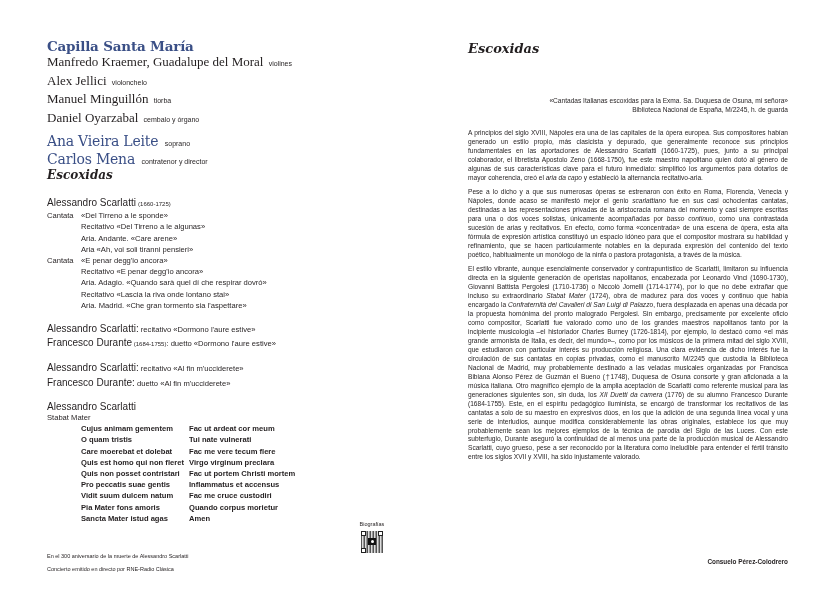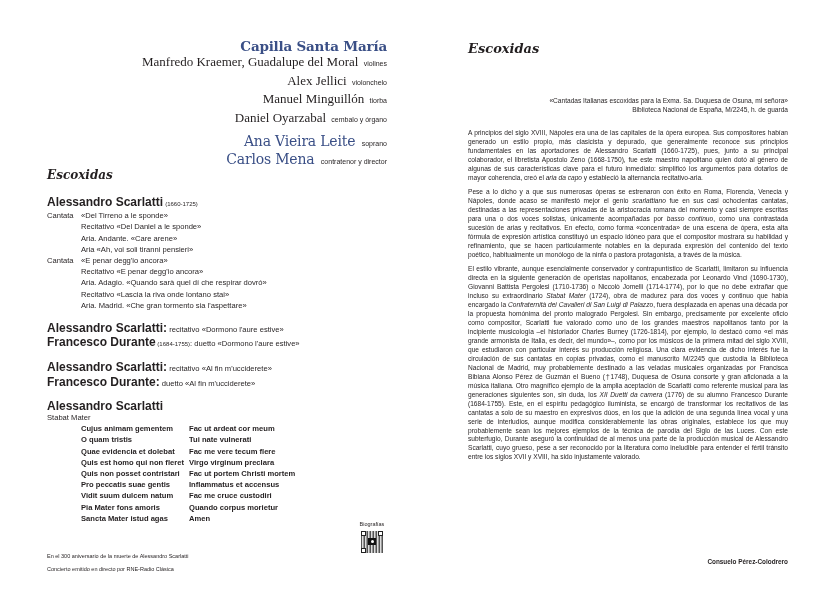--- a/index.html
+++ b/index.html
@@ -4,32 +4,32 @@
 <style>
   * { box-sizing: border-box; margin: 0; padding: 0; }
   html, body { width: 826px; height: 595px; background: #ffffff; overflow: hidden; }
   body { position: relative; font-family: "Liberation Sans", sans-serif; color: #231f20; }
 
   .page { position: absolute; top: 0; height: 595px; }
   .page-left { left: 0; width: 413px; }
   .page-right { left: 413px; width: 413px; }
 
   
-  .credits { position: absolute; left: 47px; top: 38px; width: 340px; text-align: right; }
+  .credits { position: absolute; left: 47px; top: 38px; width: 340px; }
   .ensemble-name { font-family: "DejaVu Serif", serif; font-weight: bold; color: #3a4f86; font-size: 13.5px; line-height: 16px; letter-spacing: -0.2px; }
   .member { font-family: "Liberation Serif", serif; font-size: 13px; line-height: 16.5px; color: #231f20; }
   .role { font-family: "Liberation Sans", sans-serif; font-size: 7px; color: #231f20; margin-left: 2px; }
   .soloists { margin-top: 4px; }
   .soloist-name { font-family: "DejaVu Serif", serif; font-weight: normal; color: #3a4f86; font-size: 14px; line-height: 15.5px; letter-spacing: -0.2px; }
 
   .section-title { font-family: "DejaVu Serif", serif; font-style: italic; font-weight: bold; color: #231f20; text-align: center; }
   .left-title { position: absolute; left: 47px; top: 168px; font-size: 12px; }
 
   .program { position: absolute; left: 47px; top: 197px; width: 340px; font-size: 7.6px; line-height: 11.2px; }
-  .composer { font-weight: bold; font-size: 12px; }
+  .composer { font-weight: normal; font-size: 10px; }
   .dates { font-weight: normal; font-size: 6px; }
   .row { display: flex; }
   .label-col { width: 34px; flex: none; }
   .indent { padding-left: 34px; }
   .block { margin-bottom: 7px; }
   .stabat-cols { display: flex; padding-left: 34px; font-weight: bold; }
   .stabat-col { width: 108px; }
   .stabat-col.right { width: 150px; }
 
   .footnotes { position: absolute; left: 47px; top: 550px; font-size: 5.5px; line-height: 13px; color: #231f20; }
@@ -73,21 +73,21 @@
   <div class="section-title left-title">Escoxidas</div>
 
   <div class="program">
 
     <div class="block">
       <div><span class="composer">Alessandro Scarlatti</span> <span class="dates">(1660-1725)</span></div>
       <div class="row">
           <span class="label-col">Cantata</span>
           <span>«Del Tirreno a le sponde»</span>
         </div>
-      <div class="indent">Recitativo «Del Daniel a le sponde»</div>
+      <div class="indent">Recitativo «Del Tirreno a le algunas»</div>
       <div class="indent">Aria. Andante. «Care arene»</div>
       <div class="indent">Aria «Ah, voi soli tiranni pensieri»</div>
       <div class="row">
           <span class="label-col">Cantata</span>
           <span>«E penar degg'io ancora»</span>
         </div>
       <div class="indent">Recitativo «E penar degg'io ancora»</div>
       <div class="indent">Aria. Adagio. «Quando sarà quel dí che respirar dovró»</div>
       <div class="indent">Recitativo «Lascia la riva onde lontano stai»</div>
       <div class="indent">Aria. Madrid. «Che gran tormento sia l'aspettare»</div>
@@ -103,21 +103,21 @@
       <div style="margin-top:2px;"><span class="composer">Francesco Durante:</span><span> duetto «Al fin m'ucciderete»</span></div>
     </div>
 
     <div style="margin-top:12px;">
       <div class="composer">Alessandro Scarlatti</div>
       <div>Stabat Mater</div>
       <div class="stabat-cols">
         <div class="stabat-col">
           <div>Cujus animam gementem</div>
           <div>O quam tristis</div>
-          <div>Quae evidencia et dolebat</div>
+          <div>Care moerebat et dolebat</div>
           <div>Quis est homo qui non fleret</div>
           <div>Quis non posset contristari</div>
           <div>Pro peccatis suae gentis</div>
           <div>Vidit suum dulcem natum</div>
           <div>Pia Mater fons amoris</div>
           <div>Sancta Mater istud agas</div>
         </div>
         <div class="stabat-col right">
           <div>Fac ut ardeat cor meum</div>
           <div>Tui nate vulnerati</div>

